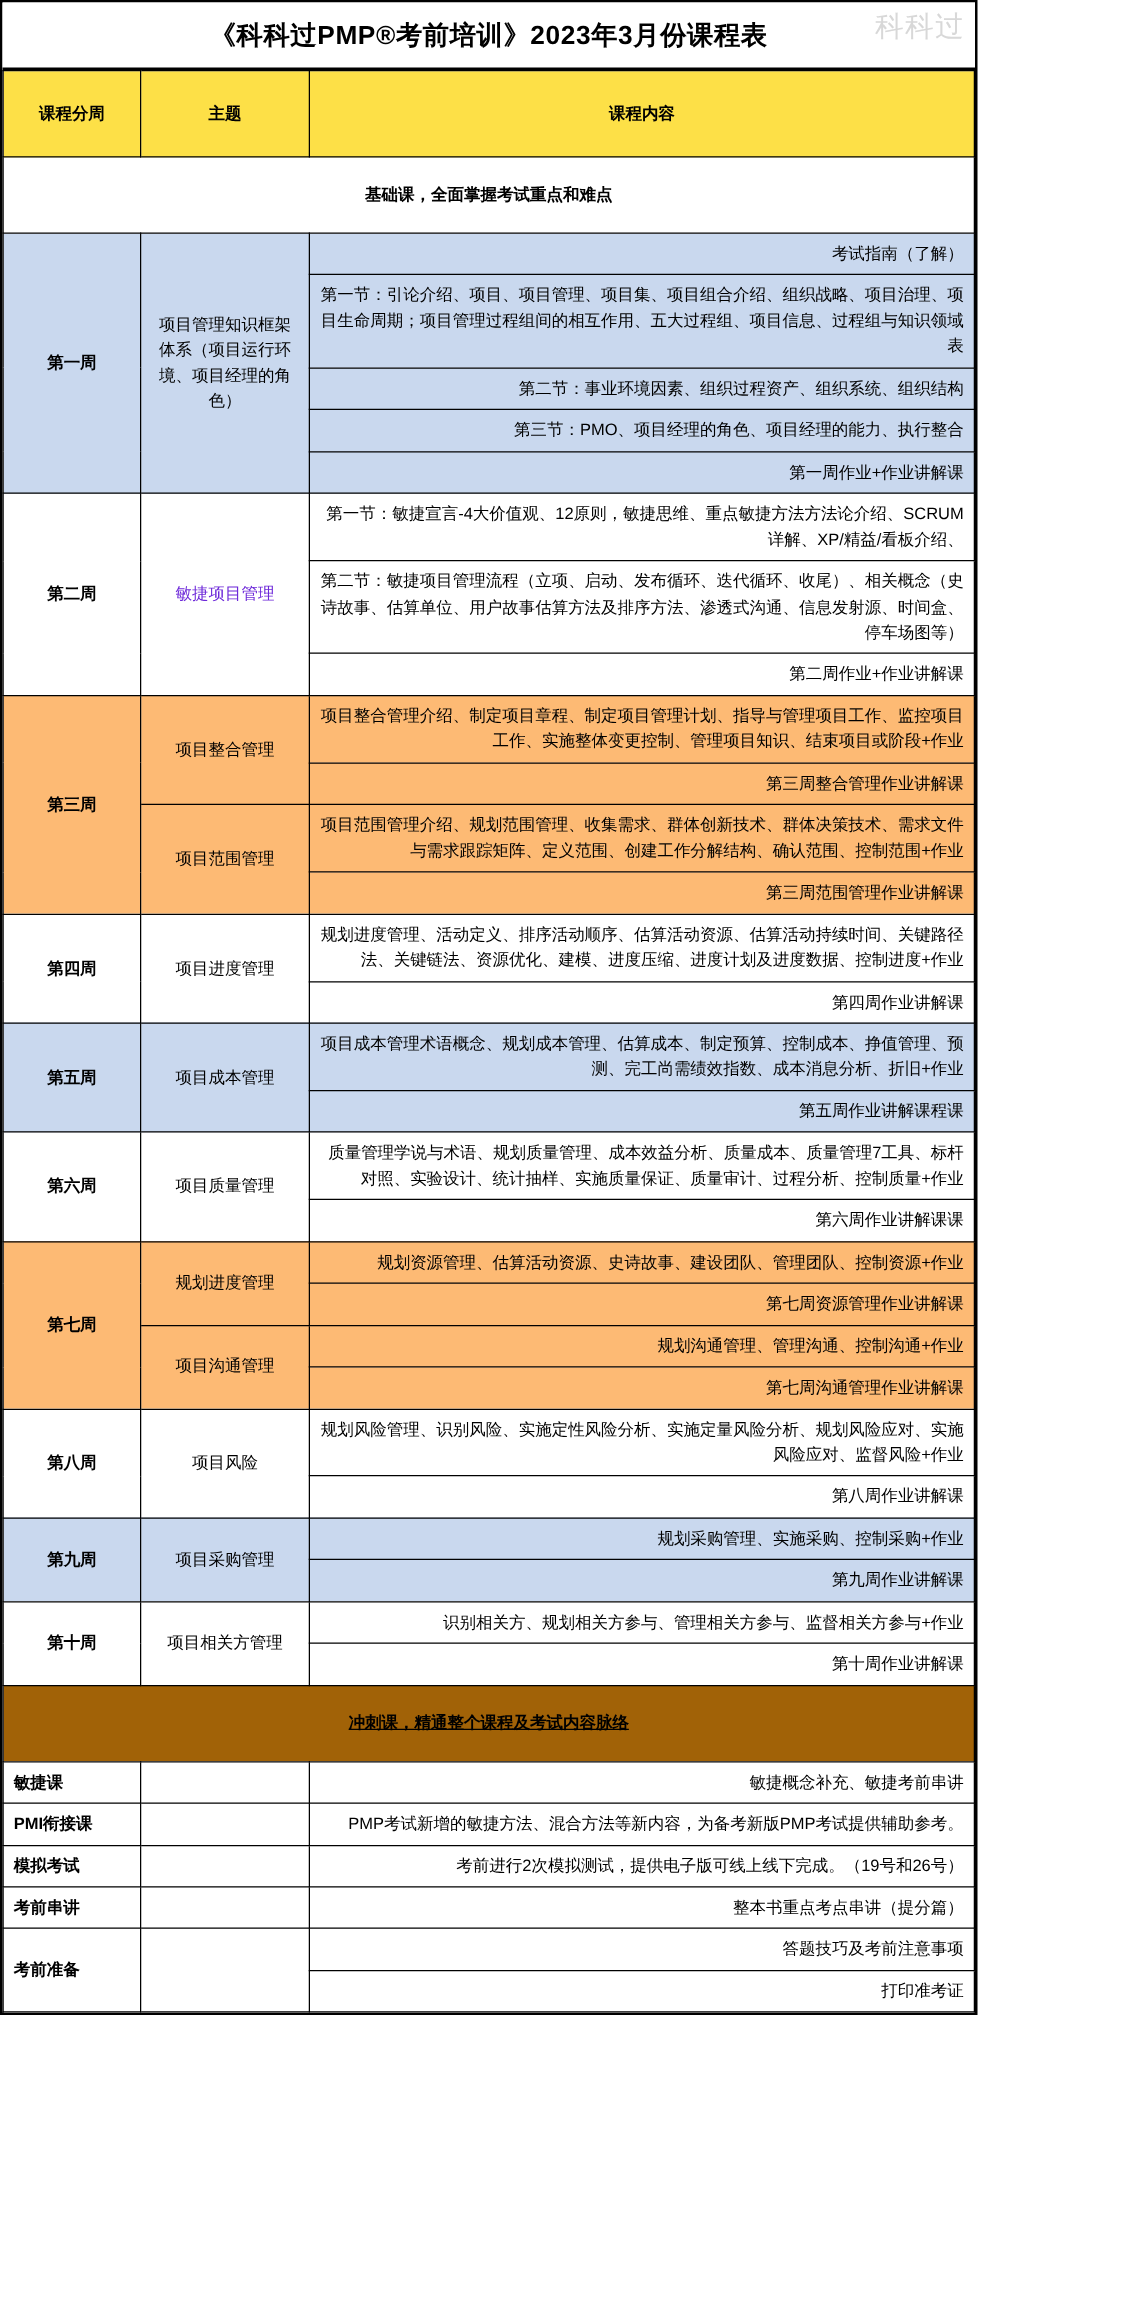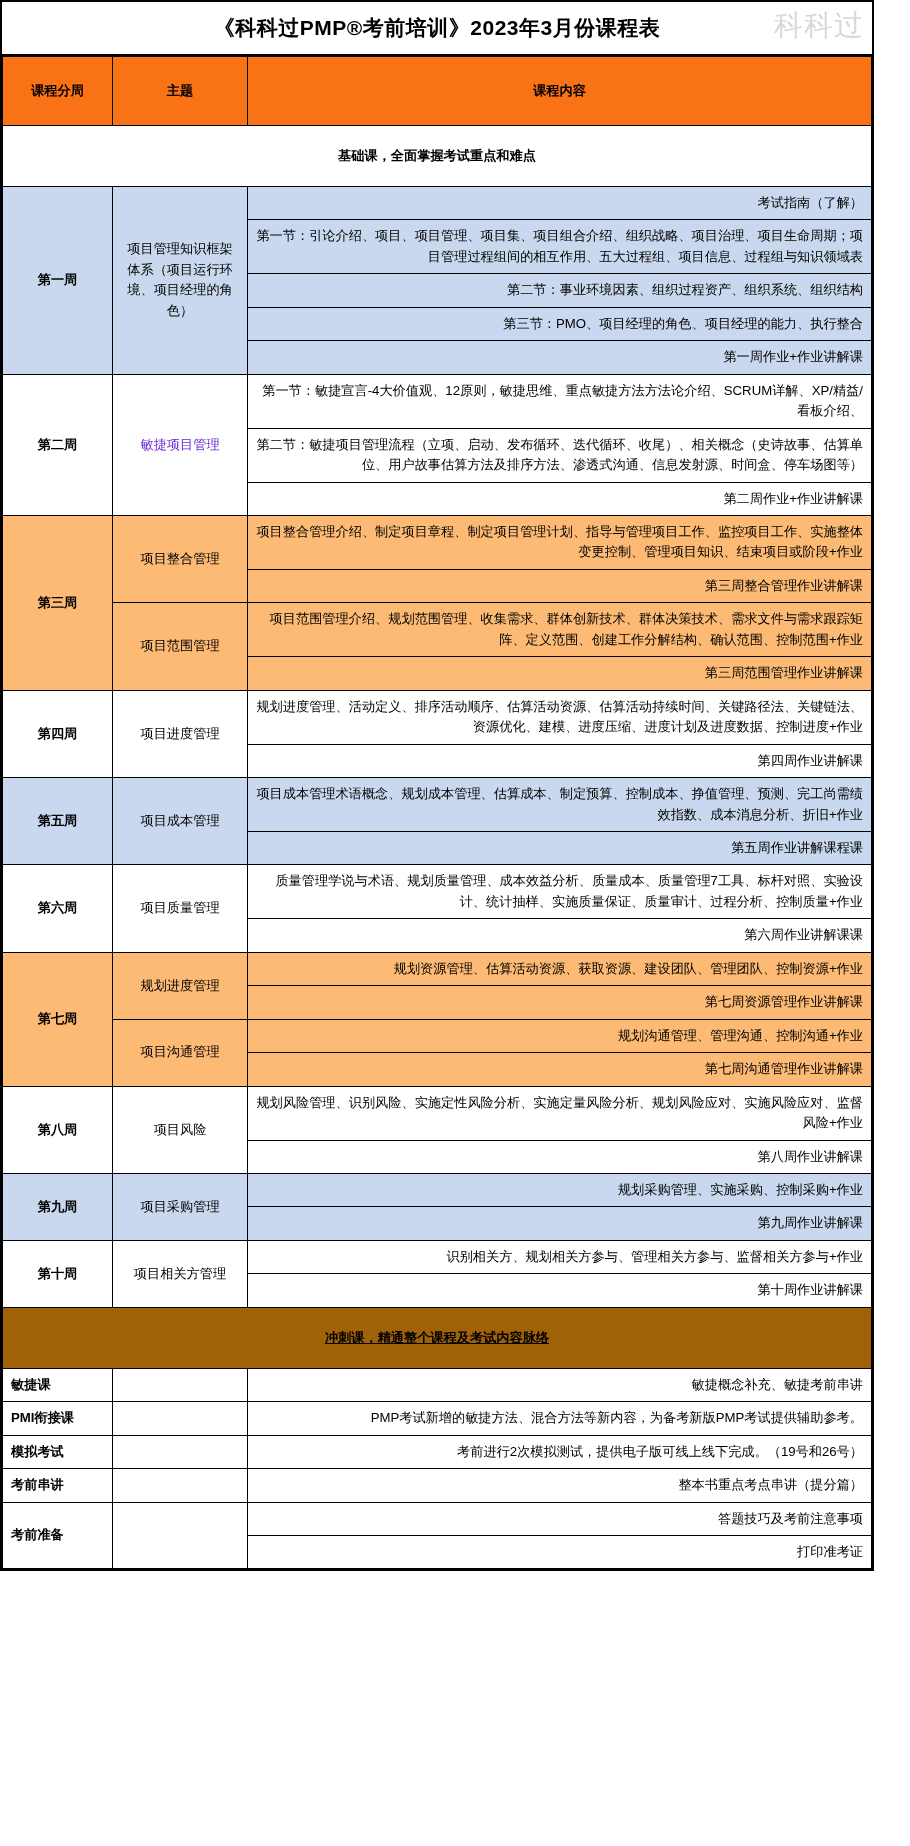--- a/index.html
+++ b/index.html
@@ -6,21 +6,21 @@
     margin: 0;
     padding: 0;
     background: #ffffff;
   }
   body {
     font-family: "Liberation Sans", "DejaVu Sans", sans-serif;
     width: 910px;
   }
   #sheet {
     position: relative;
-    width: 874px;
+    width: 782px;
     box-sizing: border-box;
     border: 2px solid #000;
     border-top: 2px solid #000;
     background: #fff;
   }
   
   .title-bar {
     position: relative;
     height: 52px;
     border-bottom: 2px solid #000;
@@ -33,21 +33,21 @@
     font-size: 21px;
     font-weight: bold;
     letter-spacing: 0.5px;
     color: #000;
     text-align: center;
   }
   .watermark {
     position: absolute;
     right: 8px;
     top: 4px;
-    font-size: 29px;
+    font-size: 23px;
     color: #d8d8d8;
     font-weight: normal;
     letter-spacing: 1px;
     user-select: none;
   }
   
   table.grid {
     border-collapse: collapse;
     width: 100%;
     table-layout: fixed;
@@ -59,21 +59,21 @@
     line-height: 1.55;
     color: #000;
     vertical-align: middle;
     word-break: break-all;
   }
   col.c1 { width: 110px; }
   col.c2 { width: 135px; }
   col.c3 { width: auto; }
 
   .hdr {
-    background: #f97316;
+    background: #fde047;
     text-align: center;
     font-weight: bold;
     height: 56px;
     font-size: 14px;
   }
   .section-banner {
     text-align: center;
     font-weight: bold;
     font-size: 14.5px;
     height: 48px;
@@ -198,21 +198,21 @@
           <td class="white wk" rowspan="2">第六周</td>
           <td class="white topic" rowspan="2">项目质量管理</td>
           <td class="white content">质量管理学说与术语、规划质量管理、成本效益分析、质量成本、质量管理7工具、标杆对照、实验设计、统计抽样、实施质量保证、质量审计、过程分析、控制质量+作业</td>
         </tr>
         <tr>
           <td class="white content">第六周作业讲解课课</td>
         </tr>
         <tr>
           <td class="peach wk" rowspan="4">第七周</td>
           <td class="peach topic" rowspan="2">规划进度管理</td>
-          <td class="peach content">规划资源管理、估算活动资源、获取资源、建设团队、管理团队、控制资源+作业</td>
+          <td class="peach content">规划资源管理、估算活动资源、史诗故事、建设团队、管理团队、控制资源+作业</td>
         </tr>
         <tr>
           <td class="peach content">第七周资源管理作业讲解课</td>
         </tr>
         <tr>
           <td class="peach topic" rowspan="2">项目沟通管理</td>
           <td class="peach content">规划沟通管理、管理沟通、控制沟通+作业</td>
         </tr>
         <tr>
           <td class="peach content">第七周沟通管理作业讲解课</td>

